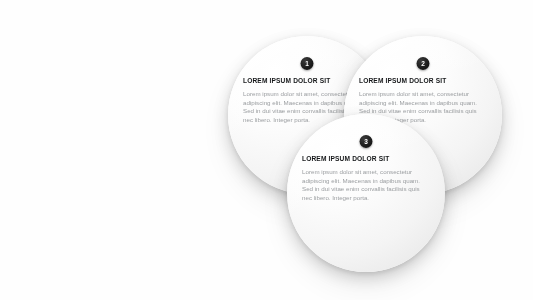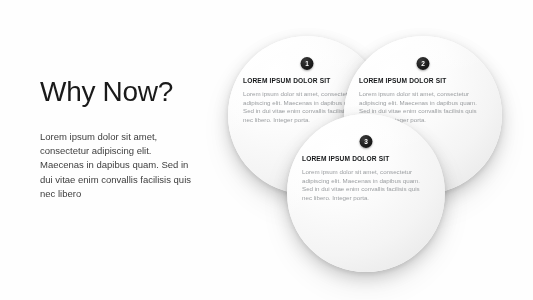--- a/index.html
+++ b/index.html
@@ -159,24 +159,20 @@
     color: #9a9da0;
     font-weight: 400;
     width: 122px;
   }
 </style>
 </head>
 <body>
 
 <div class="slide">
 
-  <div class="left-block">
-    <h1 class="slide-title">Why Now?</h1>
-    <p class="slide-paragraph">Lorem ipsum dolor sit amet, consectetur adipiscing elit. Maecenas in dapibus quam. Sed in dui vitae enim convallis facilisis quis nec libero</p>
-  </div>
 
   <div class="circles">
 
     <div class="circle-card circle-1">
       <div class="disc"></div>
       <div class="badge">1</div>
       <div class="card-body">
         <div class="card-title">LOREM IPSUM DOLOR SIT</div>
         <div class="card-text">Lorem ipsum dolor sit amet, consectetur adipiscing elit. Maecenas in dapibus quam. Sed in dui vitae enim convallis facilisis quis nec libero. Integer porta.</div>
       </div>

